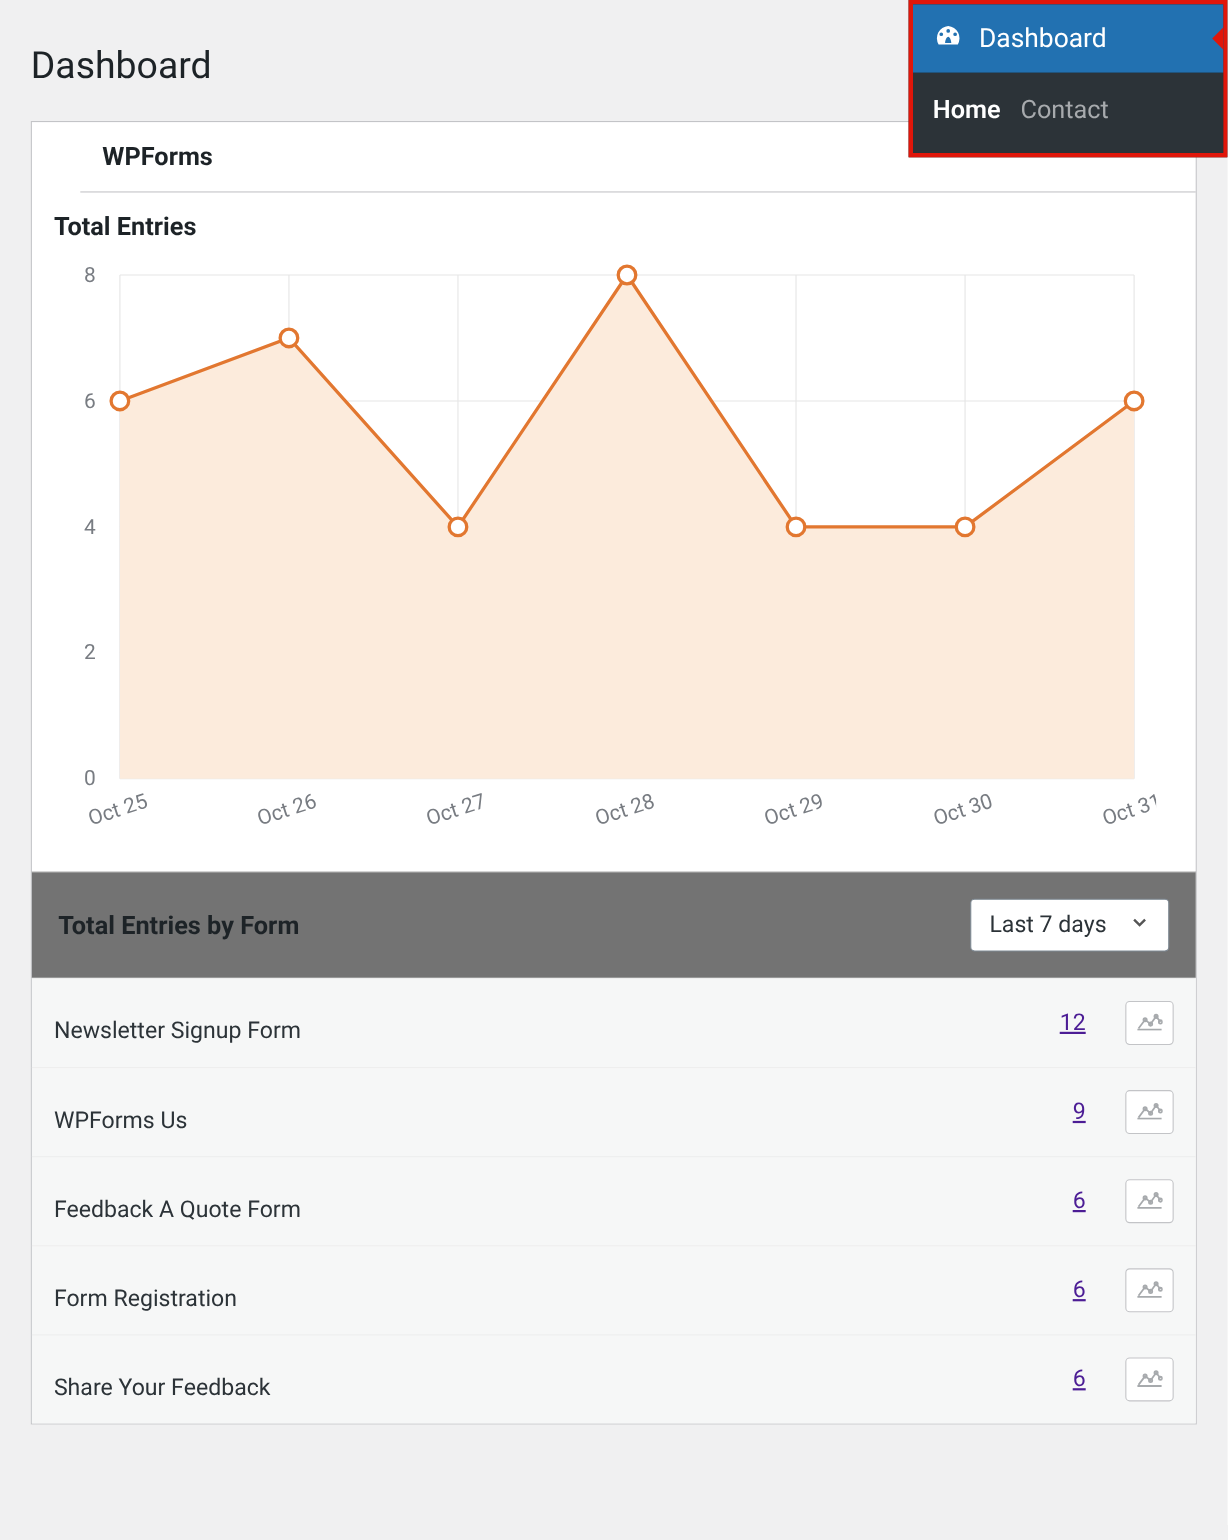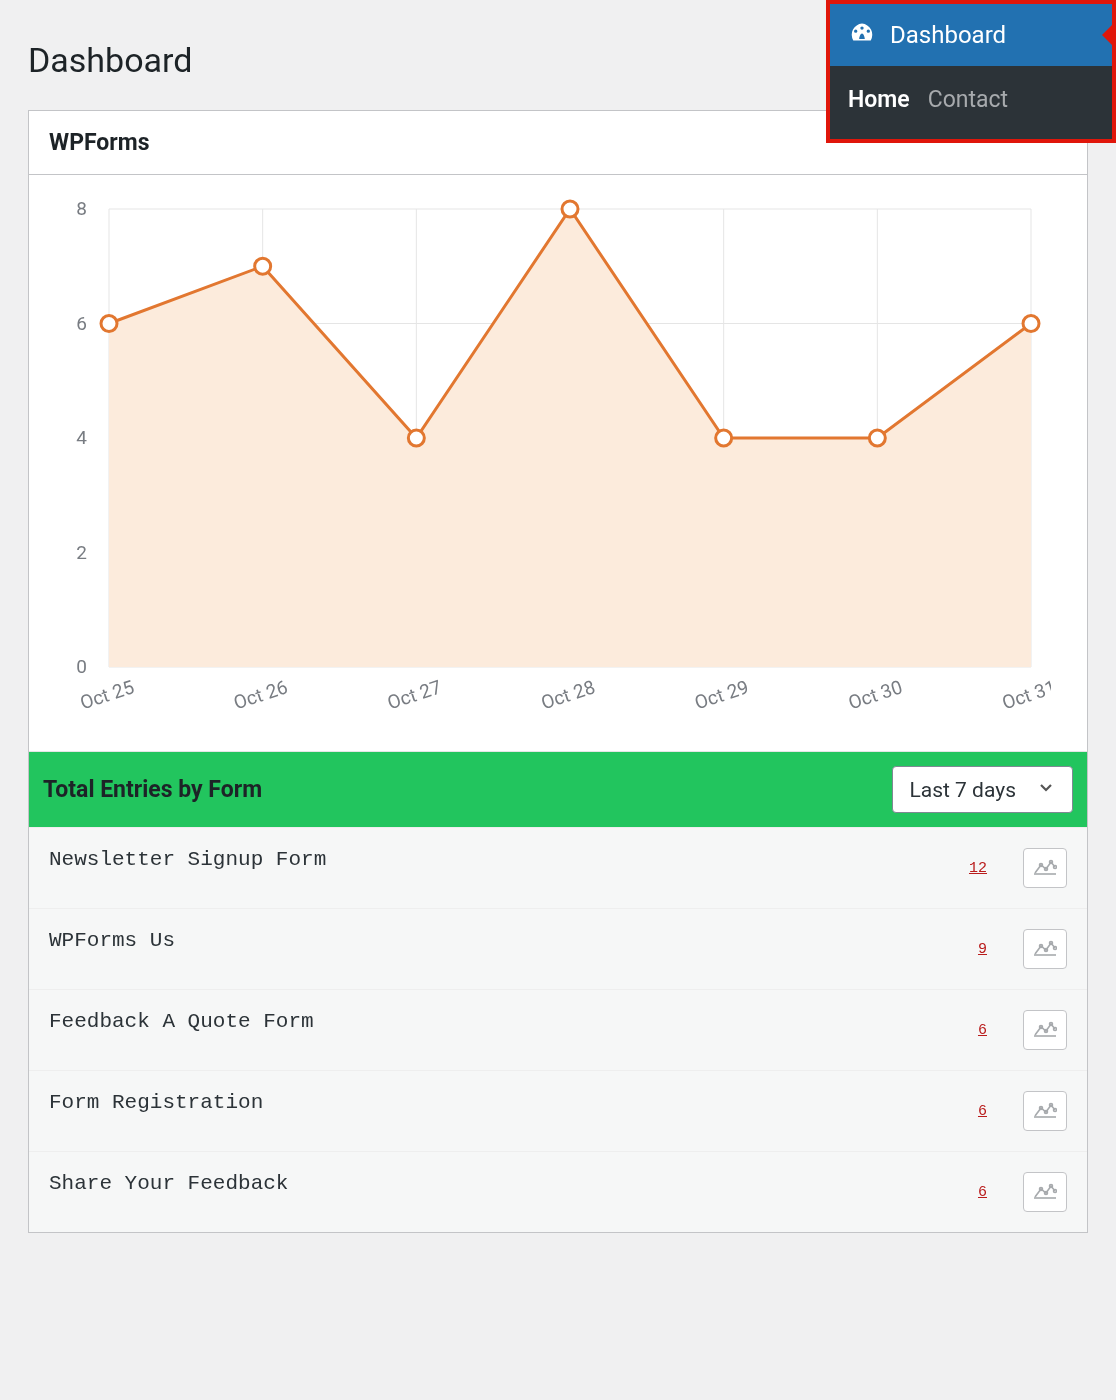--- a/index.html
+++ b/index.html
@@ -60,42 +60,43 @@
       background: #fff;
       border: 1px solid #c3c4c7;
       margin: 12px 28px 0 28px;
     }
     .widget-header {
       border-bottom: 1px solid #c3c4c7;
       padding: 18px 20px;
       font-size: 23px;
       font-weight: 700;
       color: #1d2327;
+      margin-left: 44px;
     }
     .chart-wrap { padding: 18px 20px; }
     .chart-title {
       font-size: 23px;
       font-weight: 700;
       color: #1d2327;
       margin-bottom: 14px;
     }
     .chart-svg { display: block; }
     .chart-svg .grid line { stroke: #e5e5e5; stroke-width: 1; }
     .chart-svg .axis-y-ticks text,
     .chart-svg .axis-x-ticks text { fill: #787c82; font-size: 19px; }
     .chart-svg .series-area { fill: #fcebdc; }
     .chart-svg .series-line { fill: none; stroke: #e27730; stroke-width: 3; }
     .chart-svg .series-point { fill: #fff; stroke: #e27730; stroke-width: 3; }
     .section-header {
       display: flex;
       align-items: center;
       justify-content: space-between;
       border-top: 1px solid #e5e5e5;
-      padding: 14px;
-      background: #22c55e;
+      padding: 24px;
+      background: #737373;
     }
     .section-title {
       font-size: 23px;
       font-weight: 700;
       color: #1d2327;
     }
     .range-select {
       display: flex;
       align-items: center;
       gap: 20px;
@@ -105,38 +106,37 @@
       font-size: 21px;
       color: #2c3338;
       background:#fff;
       justify-content:center;
     }
     .form-list {
       background: #f6f7f7;
     }
     .form-row {
       display: flex;
-      align-items: flex-start;
+      align-items: flex-end;
       justify-content: space-between;
       border-top: 1px solid #eee;
       padding: 20px;
-      font-family: Liberation Mono, monospace;
     }
     .form-name {
       font-size: 21px;
       color: #2c3338;
     }
     .form-right {
       display: flex;
       align-items: center;
       gap: 36px;
     }
     .form-count {
-      color: #b91c1c;
-      font-size: 15px;
+      color: #4c1d95;
+      font-size: 21px;
       text-decoration: underline;
     }
     .icon-btn {
       width: 44px; height: 40px;
       border: 1px solid #c3c4c7;
       border-radius: 4px;
       background: #fff;
       display: flex;
       align-items: center;
       justify-content: center;
@@ -160,20 +160,21 @@
   <div class="sidebar-sub">
     <div>Home</div>
     <div>Contact</div>
   </div>
 </div>
 
 <div class="widget">
   <div class="widget-header">WPForms</div>
 
   <div class="chart-wrap">
+    <div class="chart-title">Total Entries</div>
 
     <svg class="chart-svg" id="chart" width="1002" height="540">
       <g class="grid">
           <line x1="60" x2="982" y1="474" y2="474"></line>
           <line x1="60" x2="982" y1="359.5" y2="359.5"></line>
           <line x1="60" x2="982" y1="245" y2="245"></line>
           <line x1="60" x2="982" y1="130.5" y2="130.5"></line>
           <line x1="60" x2="982" y1="16" y2="16"></line>
           <line x1="60" x2="60" y1="16" y2="474"></line>
           <line x1="213.66666666666666" x2="213.66666666666666" y1="16" y2="474"></line>

